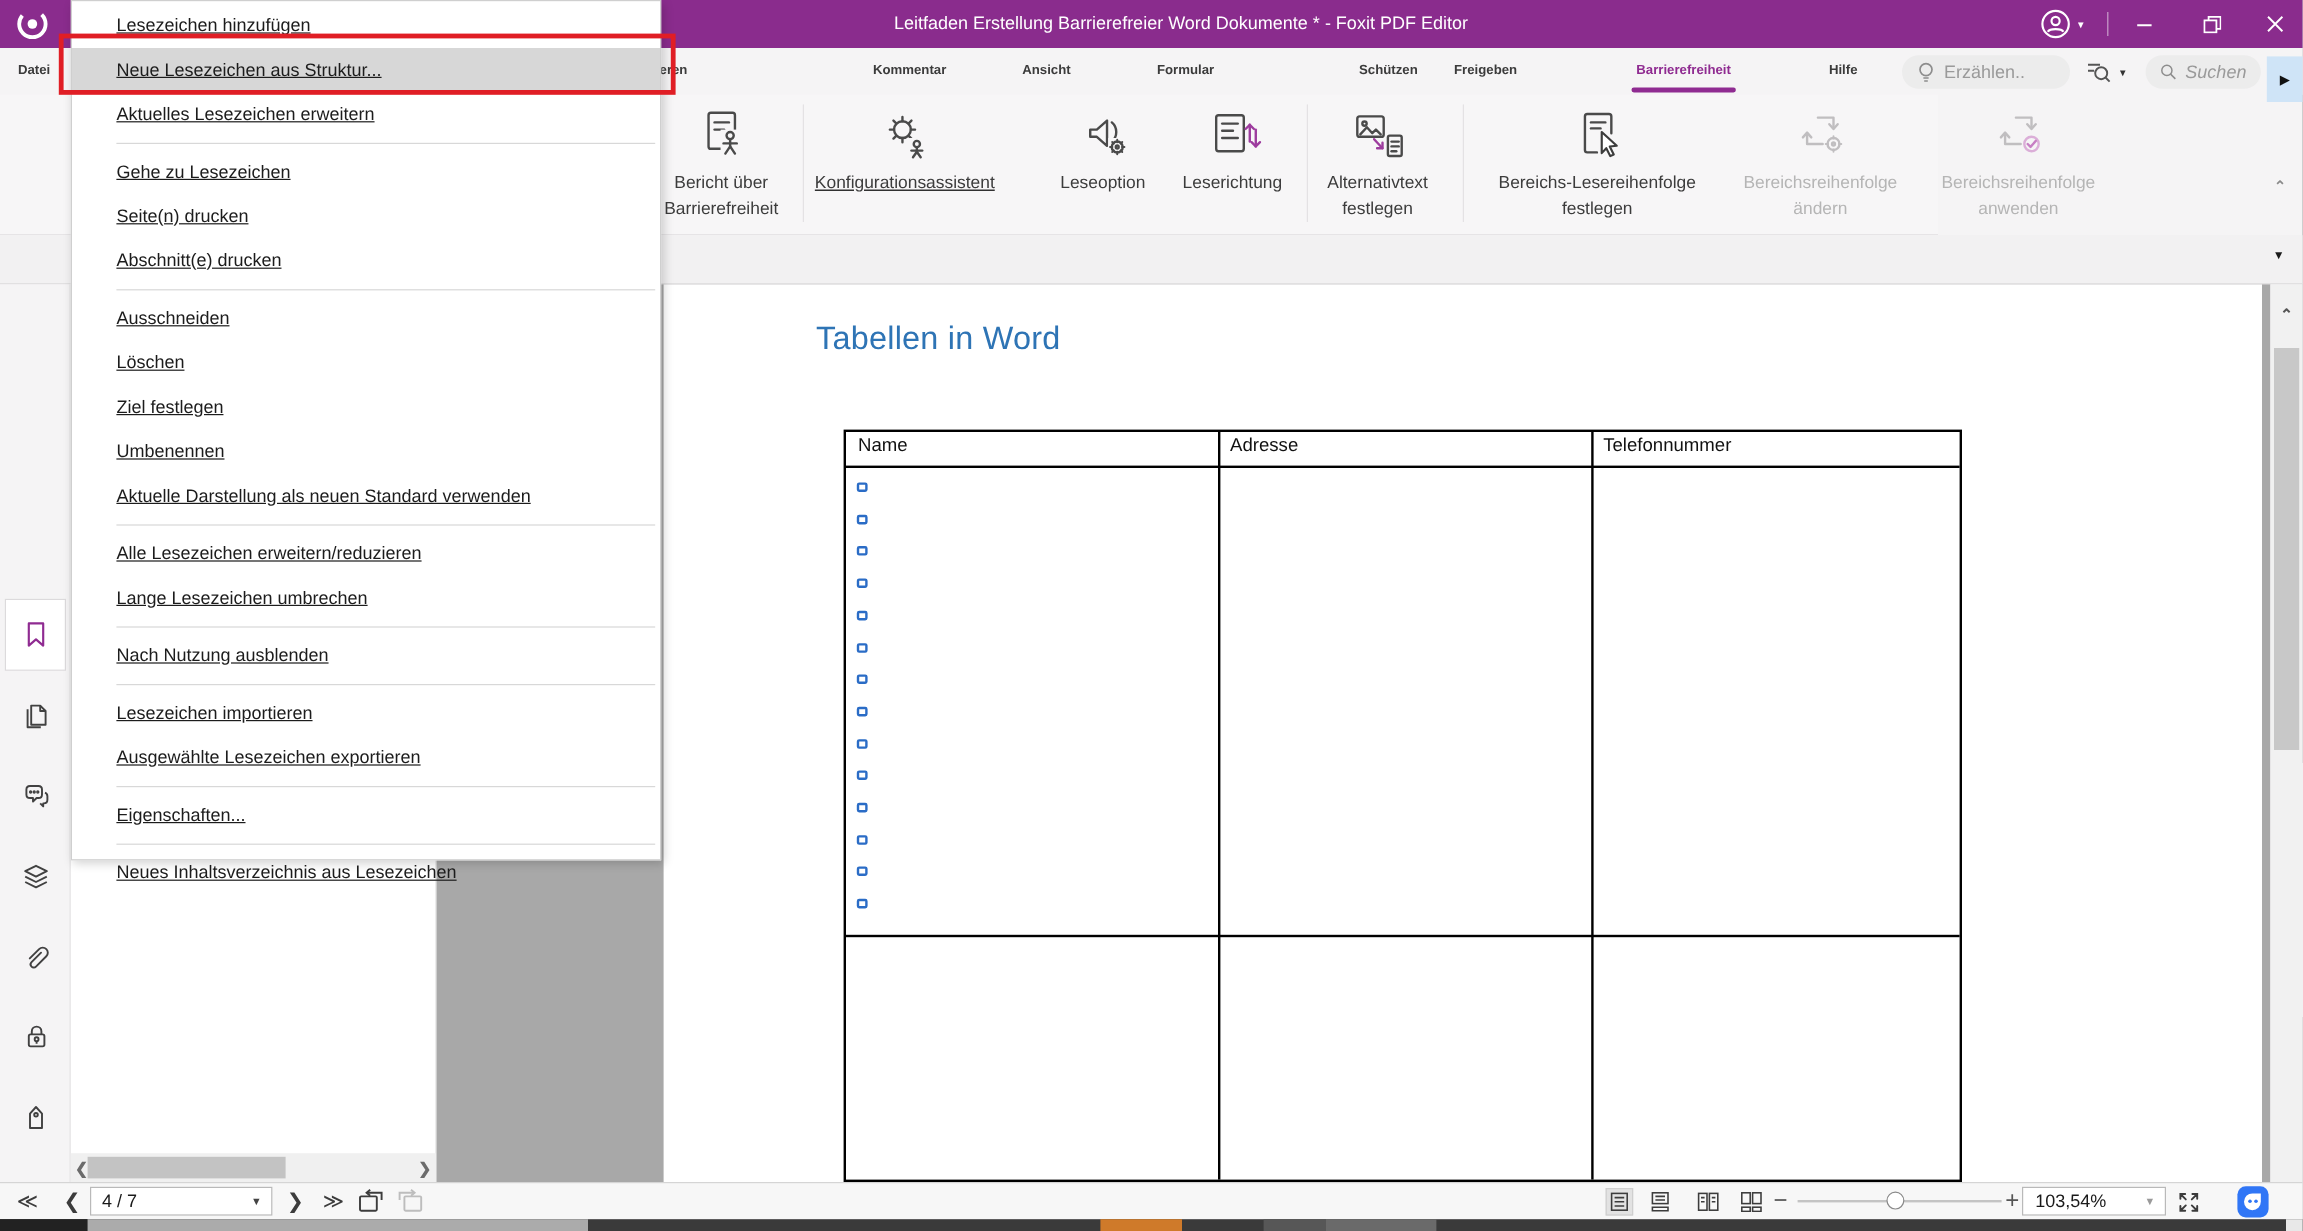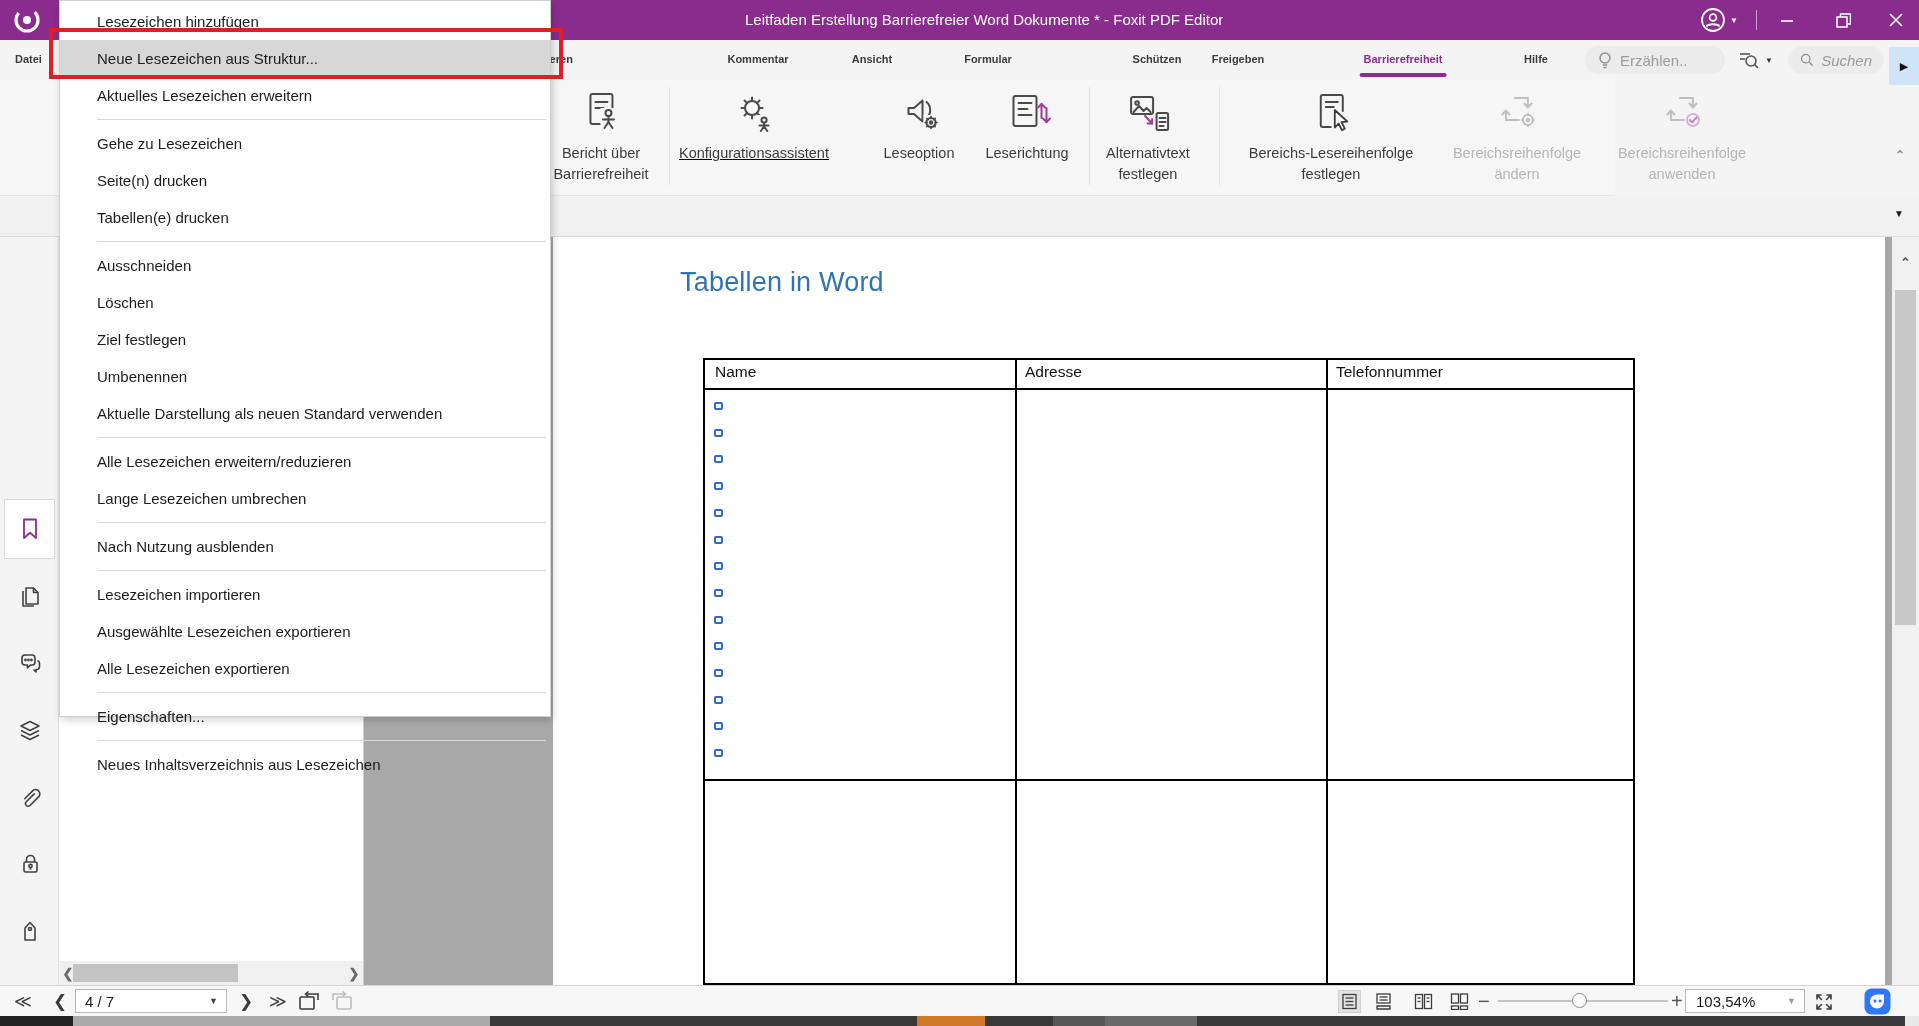--- a/index.html
+++ b/index.html
@@ -55,21 +55,21 @@
   #wtable{left:150px;top:121px;width:932px;height:627px;border:2px solid #000;box-sizing:border-box;}
   .vline{top:0;bottom:0;width:1.5px;background:#000;}
   #thead-line{left:0;top:28px;width:100%;height:2px;background:#000;}
   #row-line{left:0;top:419px;width:100%;height:1.5px;background:#000;}
   .th{top:3px;font-size:15.5px;color:#111;}
   .bullet{left:9px;width:9px;height:8px;border:2.2px solid #2a6cc6;border-radius:2px;background:#fff;box-sizing:border-box;}
 
   
   #ctxmenu{left:59px;top:0;width:492px;height:717px;background:#fff;border:1px solid #cfcfcf;
     box-shadow:2px 3px 8px rgba(0,0,0,.18);box-sizing:border-box;padding-top:2px;z-index:50;}
-  .ctx-item{height:37px;line-height:37px;padding-left:37px;font-size:15px;color:#1c1c1c;white-space:nowrap;}
+  .ctx-item{height:37px;line-height:37px;padding-left:37px;font-size:15px;color:#1c1c1c;white-space:nowrap;text-decoration:underline;}
   .ctx-item.hl{background:#d7d7d7;}
   .ctx-sep{height:11px;position:relative;}
   .ctx-sep::after{content:"";position:absolute;left:37px;right:4px;top:5px;height:1px;background:#d8d8d8;}
   #redbox{left:49px;top:28px;width:514px;height:51px;border:4px solid #e01e25;box-sizing:border-box;z-index:60;}
 
   
   #statusbar{left:0;top:985px;width:1919px;height:31px;background:#f7f7f7;border-top:1px solid #d5d5d5;box-sizing:border-box;}
   .nav{top:0;height:30px;display:flex;align-items:center;color:#3c3c3c;font-size:17px;}
   #pagebox{left:75px;top:3px;width:152px;height:24px;background:#fff;border:1px solid #b9b9b9;box-sizing:border-box;
     display:flex;align-items:center;font-size:15px;color:#1a1a1a;padding-left:9px;}
@@ -421,36 +421,35 @@
     <div id="vthumb" class="ab"></div>
   </div>
 
   <div id="ctxmenu" class="ab">
       <div class="ctx-item">Lesezeichen hinzufügen</div>
       <div class="ctx-item hl">Neue Lesezeichen aus Struktur...</div>
       <div class="ctx-item">Aktuelles Lesezeichen erweitern</div>
       <div class="ctx-sep"></div>
       <div class="ctx-item">Gehe zu Lesezeichen</div>
       <div class="ctx-item">Seite(n) drucken</div>
-      <div class="ctx-item">Tabellen(e) drucken</div>
+      <div class="ctx-item">Abschnitt(e) drucken</div>
       <div class="ctx-sep"></div>
       <div class="ctx-item">Ausschneiden</div>
       <div class="ctx-item">Löschen</div>
       <div class="ctx-item">Ziel festlegen</div>
       <div class="ctx-item">Umbenennen</div>
       <div class="ctx-item">Aktuelle Darstellung als neuen Standard verwenden</div>
       <div class="ctx-sep"></div>
       <div class="ctx-item">Alle Lesezeichen erweitern/reduzieren</div>
       <div class="ctx-item">Lange Lesezeichen umbrechen</div>
       <div class="ctx-sep"></div>
       <div class="ctx-item">Nach Nutzung ausblenden</div>
       <div class="ctx-sep"></div>
       <div class="ctx-item">Lesezeichen importieren</div>
       <div class="ctx-item">Ausgewählte Lesezeichen exportieren</div>
-      <div class="ctx-item">Alle Lesezeichen exportieren</div>
       <div class="ctx-sep"></div>
       <div class="ctx-item">Eigenschaften...</div>
       <div class="ctx-sep"></div>
       <div class="ctx-item">Neues Inhaltsverzeichnis aus Lesezeichen</div>
     </div>
   <div id="redbox" class="ab"></div>
 
   <div id="statusbar" class="ab">
     <div class="nav ab" style="left:14px;">≪</div>
     <div class="nav ab" style="left:53px;">❮</div>

